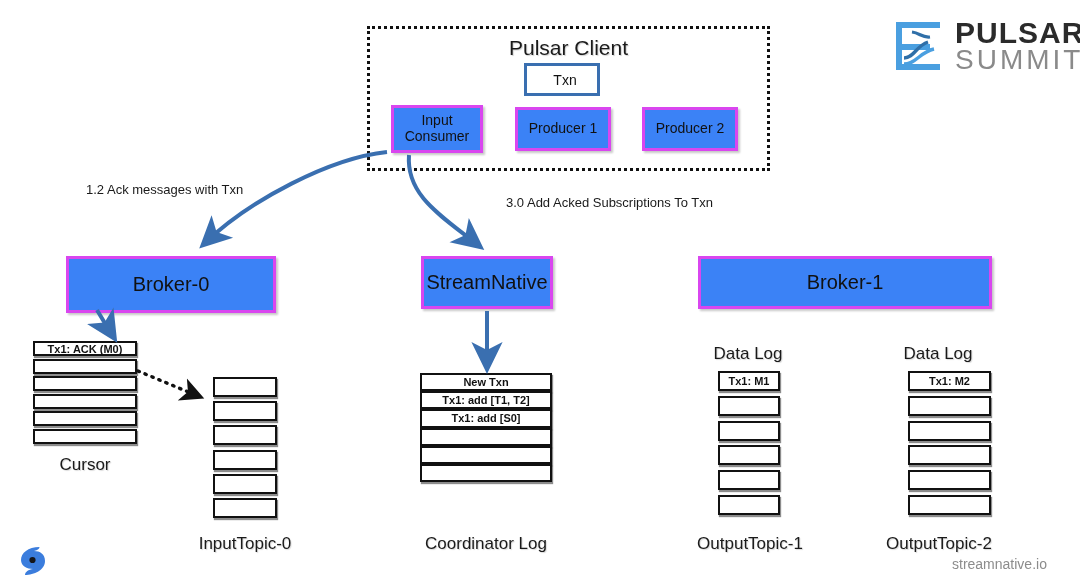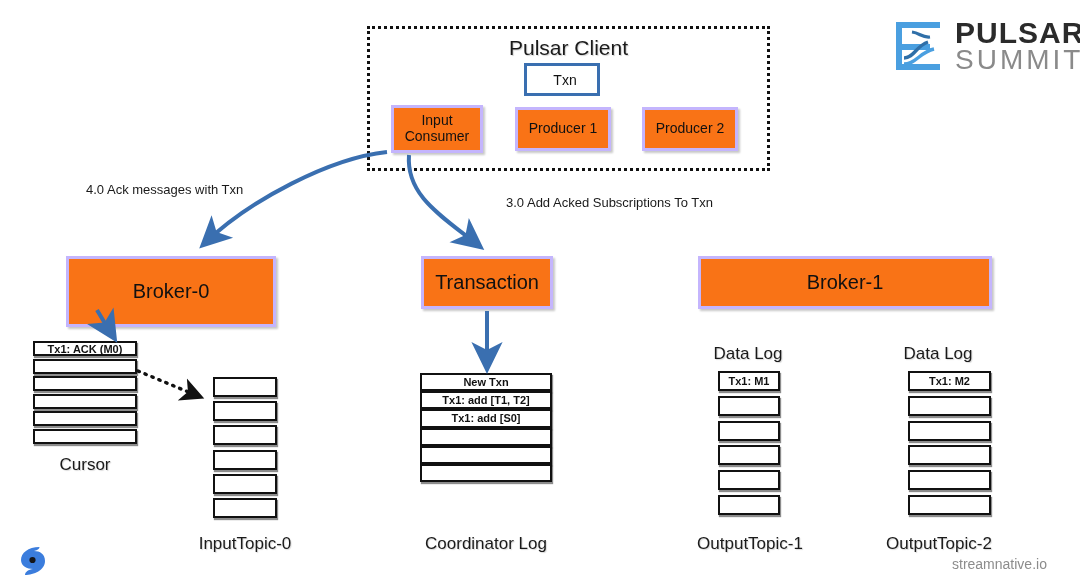--- a/index.html
+++ b/index.html
@@ -8,21 +8,21 @@
   #stage{position:relative;width:1080px;height:588px;background:#fff;}
 
   .abs{position:absolute;box-sizing:border-box;}
 
   
   .client-box{border:3px dotted #111;background:transparent;}
   .client-title{font-size:21px;text-align:center;color:#1a1a1a;
                 text-shadow:1px 1px 1px rgba(0,0,0,.18);}
 
   
-  .node{border:3px solid #c4b5fd;background:#f97316;display:flex;align-items:center;
+  .node{border:3px solid #d946ef;background:#3b82f6;display:flex;align-items:center;
         justify-content:center;text-align:center;line-height:1.12;
         box-shadow:2px 2px 2px rgba(0,0,0,.22);}
   .node span{display:block;}
   .node-sm{font-size:14px;}
   .node-md{font-size:20px;}
 
   
   .txn-box{border:3px solid #3a6fb0;background:#fff;display:flex;align-items:center;
            justify-content:center;font-size:14px;padding-left:6px;}
 
@@ -88,29 +88,29 @@
   </div>
 
   <div class="abs node node-sm" style="left:515px;top:107px;width:96px;height:44px;">
     <span>Producer 1</span>
   </div>
 
   <div class="abs node node-sm" style="left:642px;top:107px;width:96px;height:44px;">
     <span>Producer 2</span>
   </div>
 
-  <div class="abs annot" style="left:86px;top:182px;">4.0 Ack messages with Txn</div>
+  <div class="abs annot" style="left:86px;top:182px;">1.2 Ack messages with Txn</div>
   <div class="abs annot" style="left:506px;top:195px;">3.0 Add Acked Subscriptions To Txn</div>
 
-  <div class="abs node node-md" style="left:66px;top:256px;width:210px;height:71px;">
+  <div class="abs node node-md" style="left:66px;top:256px;width:210px;height:57px;">
     <span>Broker-0</span>
   </div>
 
   <div class="abs node node-md" style="left:421px;top:256px;width:132px;height:53px;">
-    <span>Transaction</span>
+    <span>StreamNative</span>
   </div>
 
   <div class="abs node node-md" style="left:698px;top:256px;width:294px;height:53px;">
     <span>Broker-1</span>
   </div>
 
   <div class="abs stack" style="left:33px;top:341px;width:104px;height:103px;">
     <div class="cell" style="height:15px;">Tx1: ACK (M0)</div>
     <div class="cell empty" style="height:15px;"></div>
     <div class="cell empty" style="height:15px;"></div>

